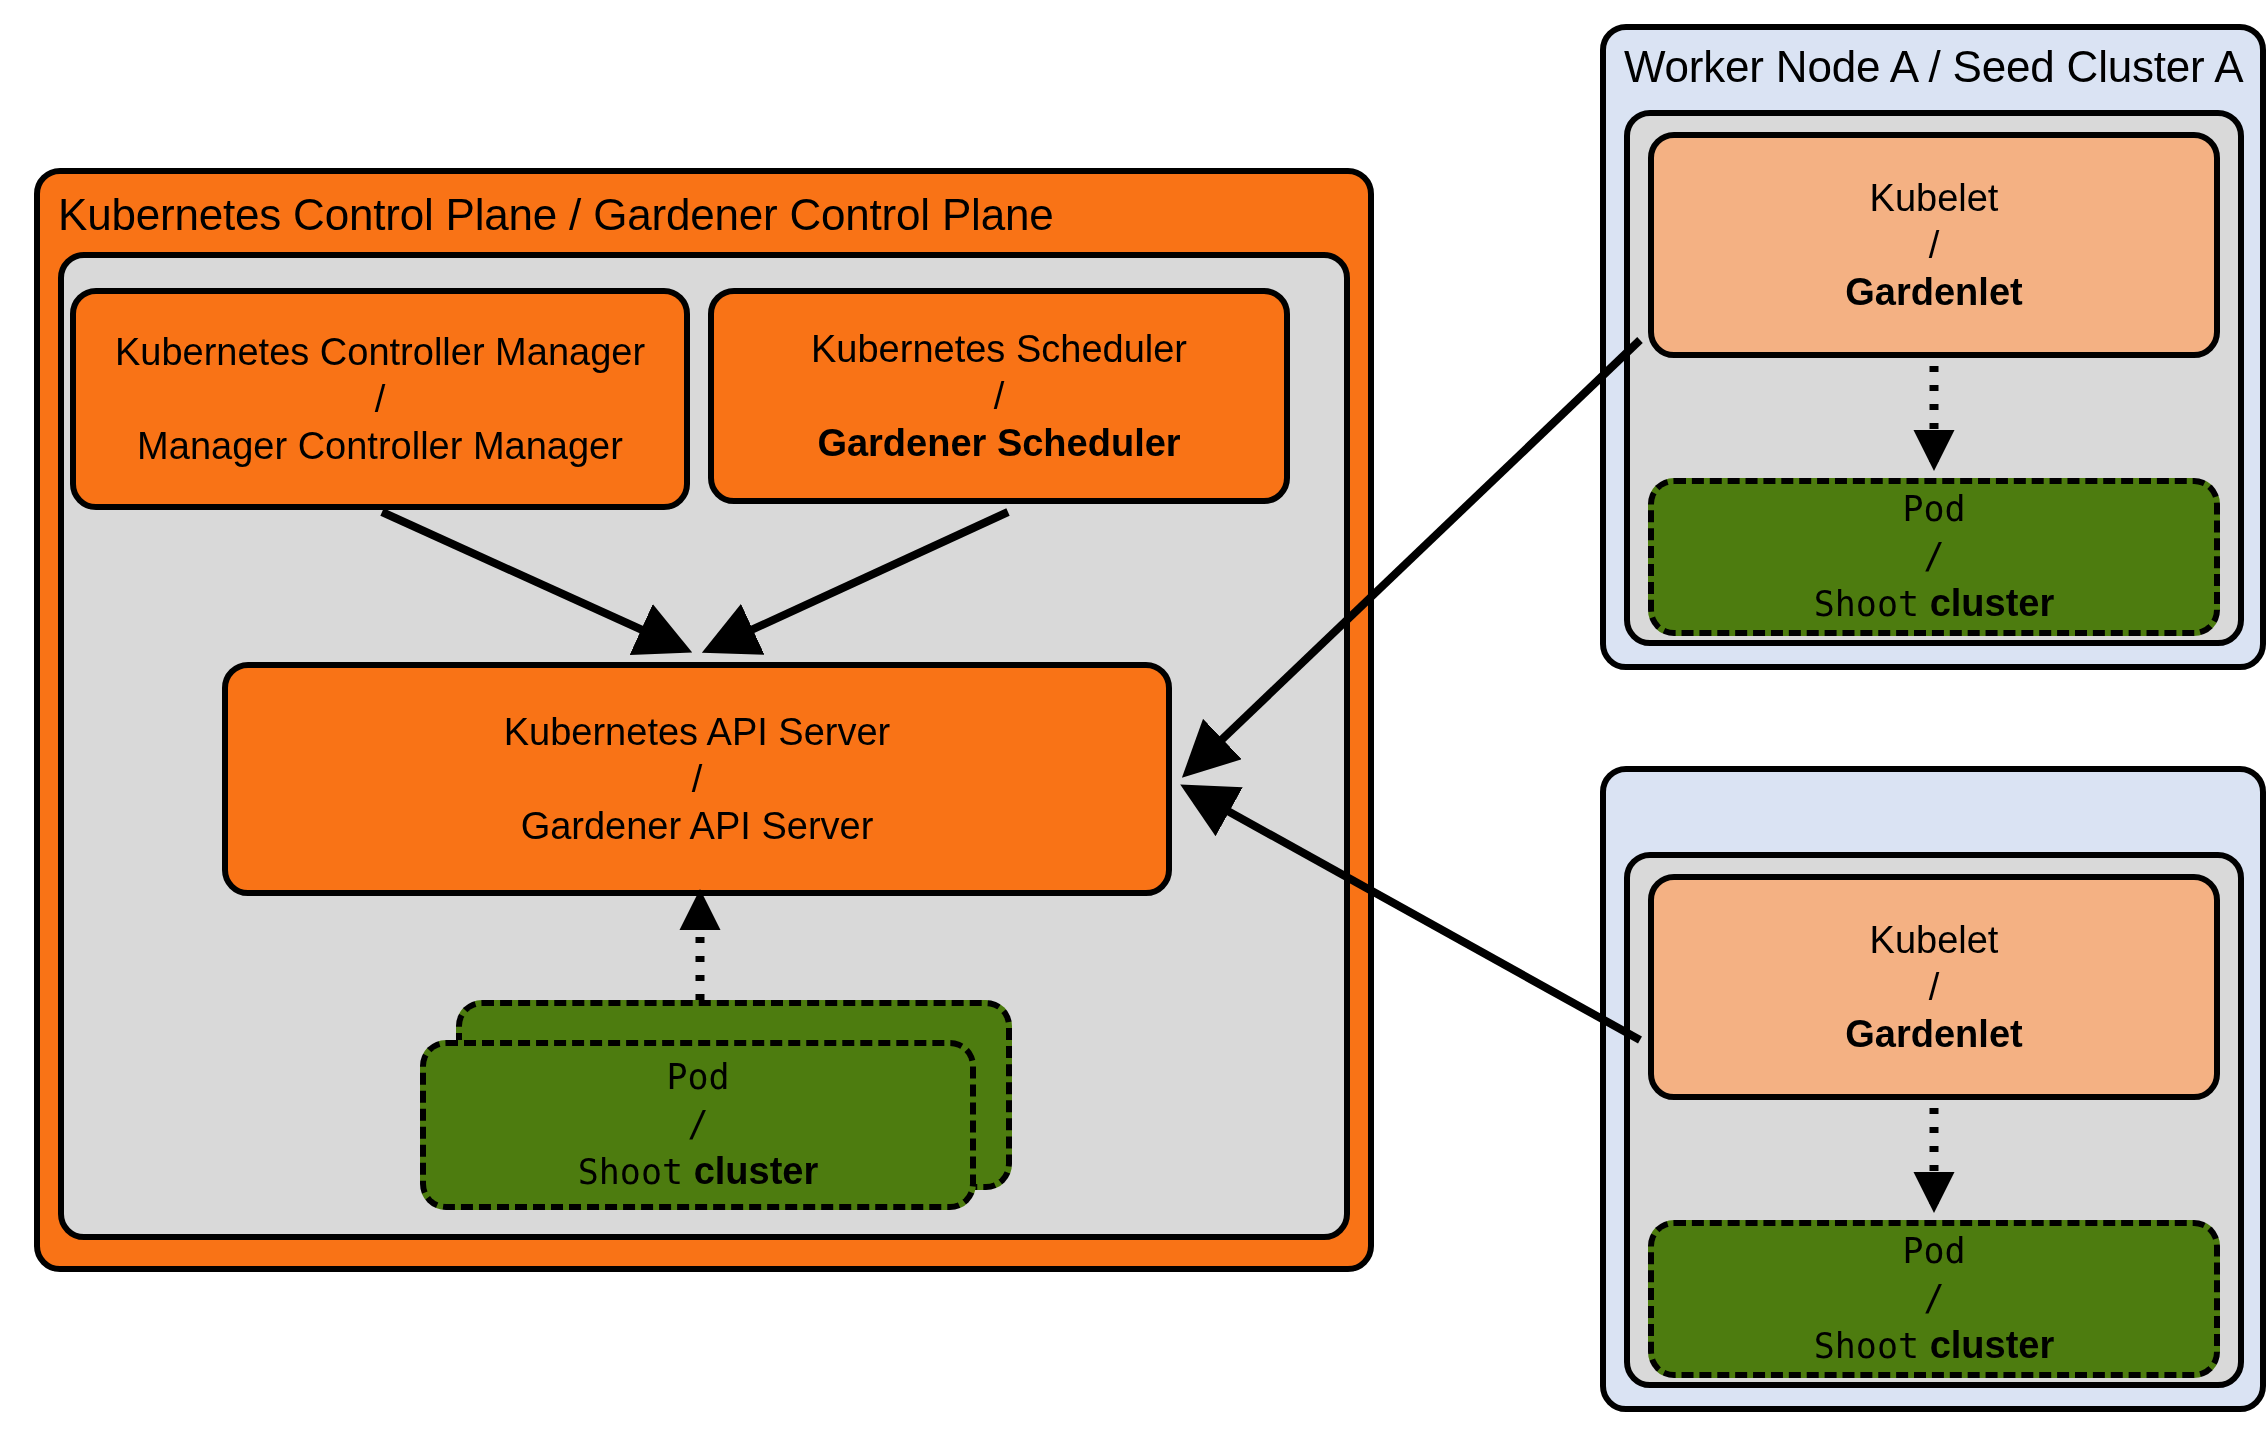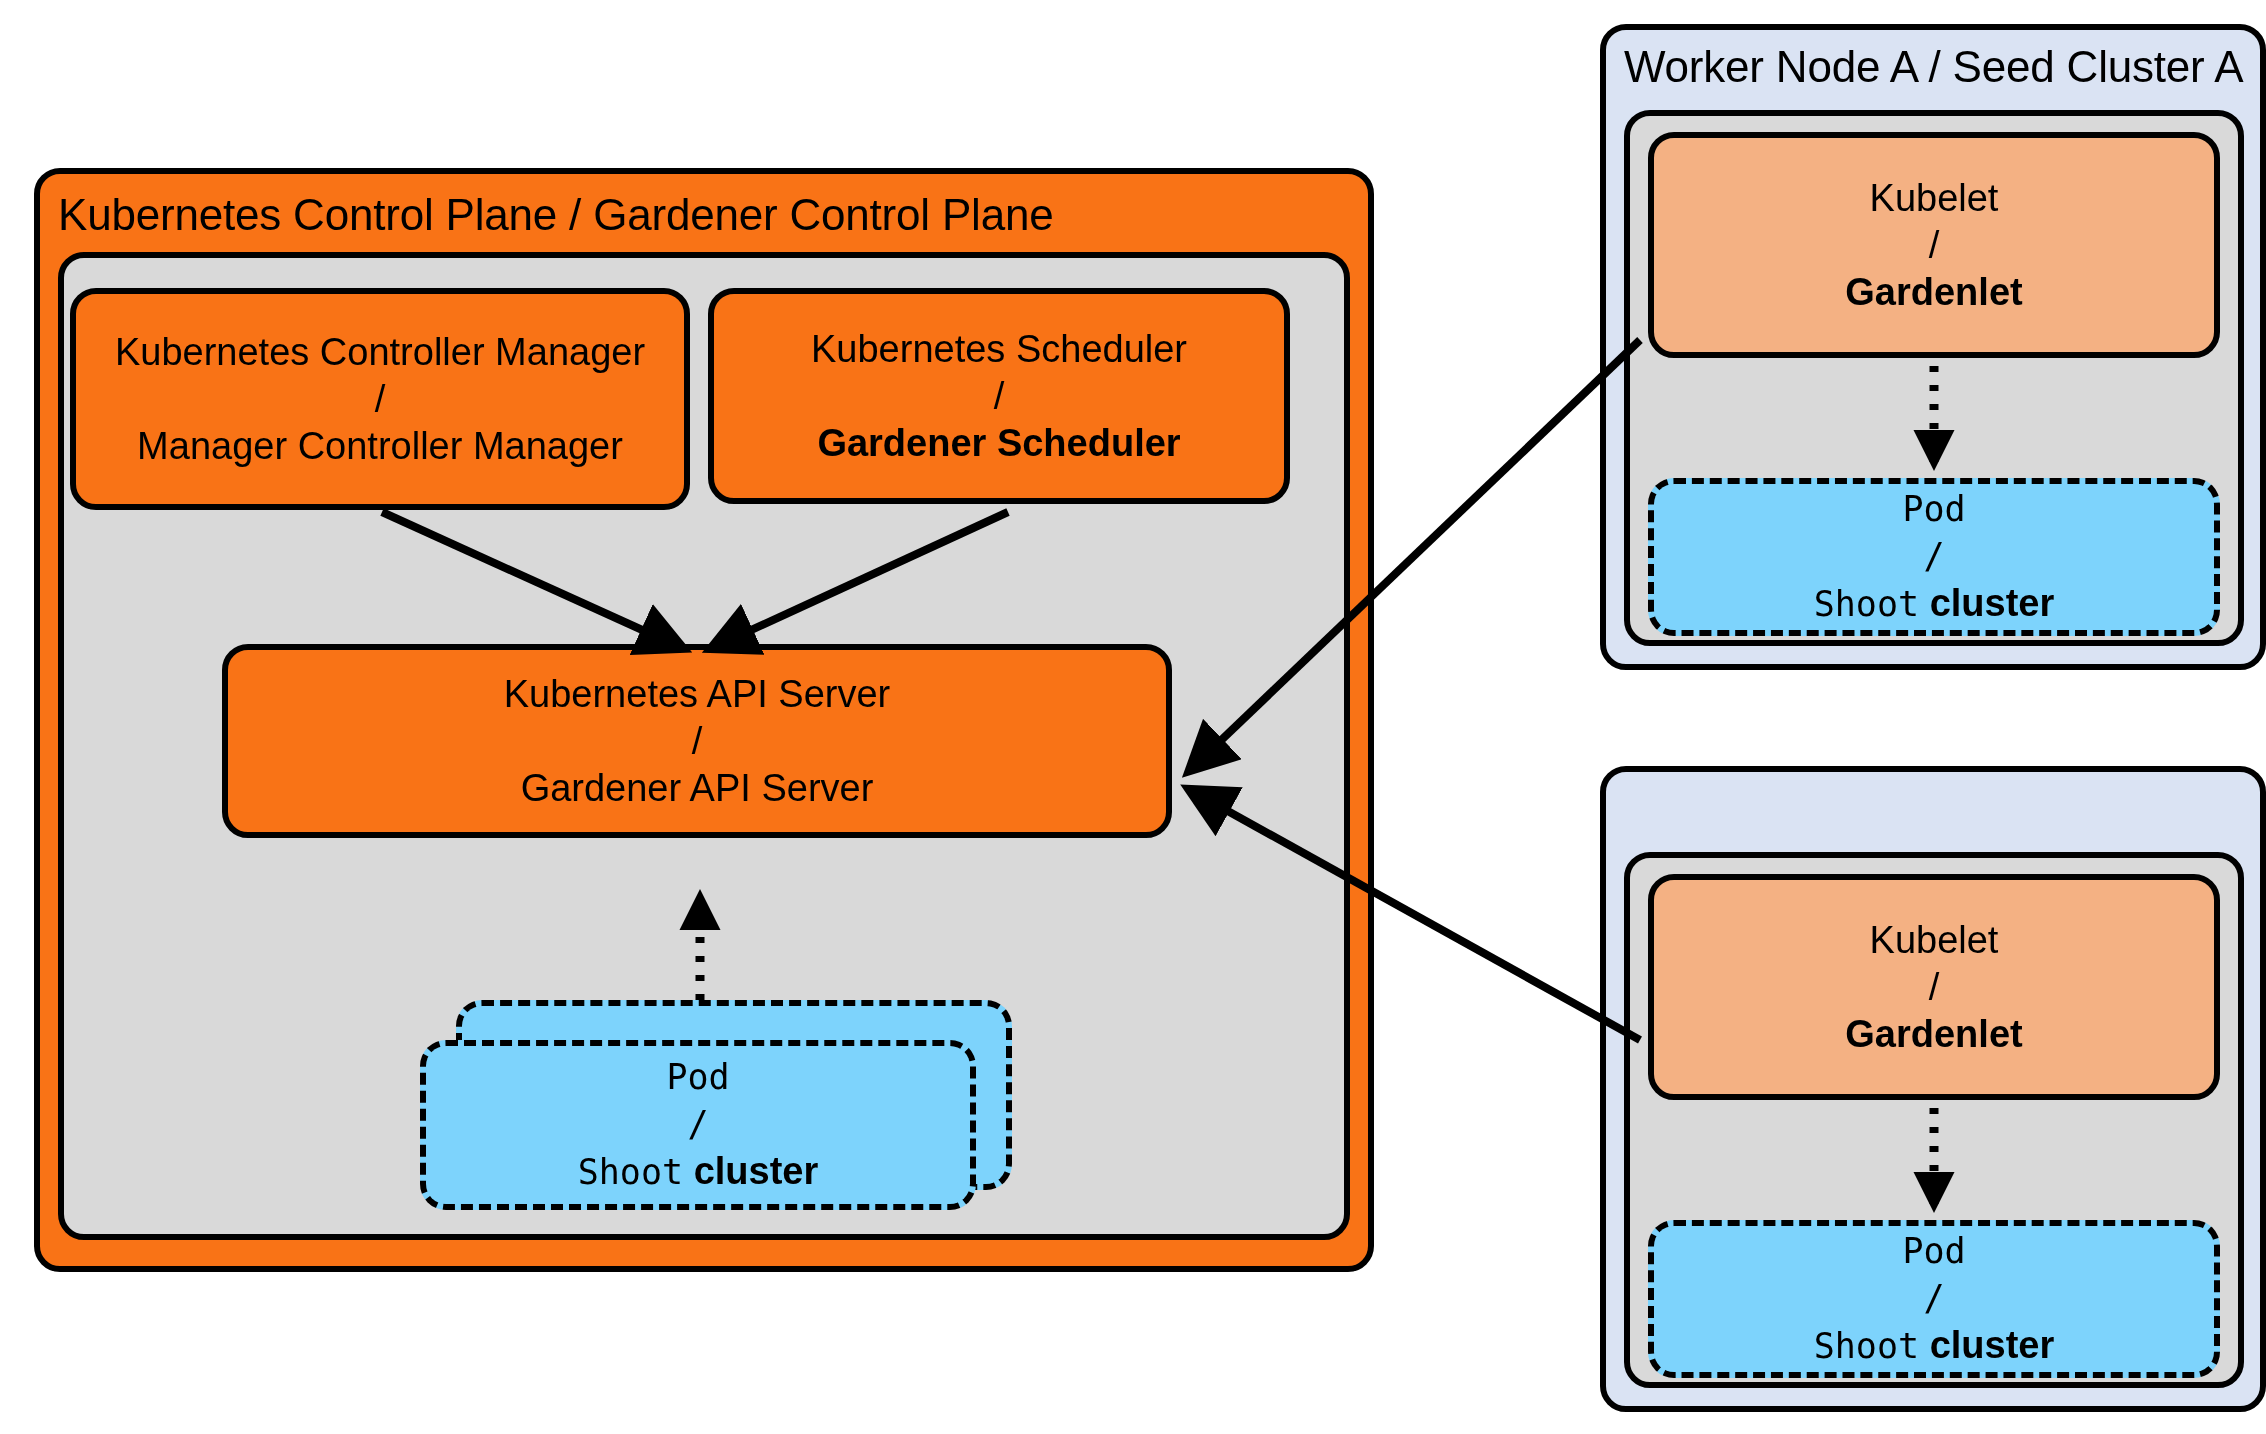--- a/index.html
+++ b/index.html
@@ -8,21 +8,21 @@
   #stage{position:absolute;left:0;top:0;width:2266px;height:1434px;}
 
   
   .panel{position:absolute;box-sizing:border-box;border-radius:26px;}
   .b-solid{border:6px solid #000;}
 
   .green{background:#f97316;}
   .grey{background:#d9d9d9;}
   .blue{background:#dae3f3;}
   .orange{background:#f4b183;}
-  .peach{background:#7dd3fc;}
+  .peach{background:#4d7c0f;}
 
   
   .ptitle{position:absolute;font-size:44px;line-height:46px;
           font-stretch:condensed;letter-spacing:-0.2px;white-space:nowrap;}
 
   
   .blabel{position:absolute;left:0;right:0;top:50%;transform:translateY(-50%);
           text-align:center;font-size:38px;line-height:47px;
           font-stretch:condensed;}
   .blabel .ln{display:block;}
@@ -55,21 +55,21 @@
   </div>
 
   <div class="panel green b-solid" style="left:708px;top:288px;width:582px;height:216px;">
     <div class="blabel">
       <span class="ln">Kubernetes Scheduler</span>
       <span class="ln">/</span>
       <span class="ln bold">Gardener Scheduler</span>
     </div>
   </div>
 
-  <div class="panel green b-solid" style="left:222px;top:644px;width:950px;height:194px;">
+  <div class="panel green b-solid" style="left:222px;top:662px;width:950px;height:234px;">
     <div class="blabel">
       <span class="ln">Kubernetes API Server</span>
       <span class="ln">/</span>
       <span class="ln">Gardener API Server</span>
     </div>
   </div>
 
   <div class="panel peach dashed" style="left:456px;top:1000px;width:556px;height:190px;"></div>
 
   <div class="panel peach dashed" style="left:420px;top:1040px;width:556px;height:170px;">

